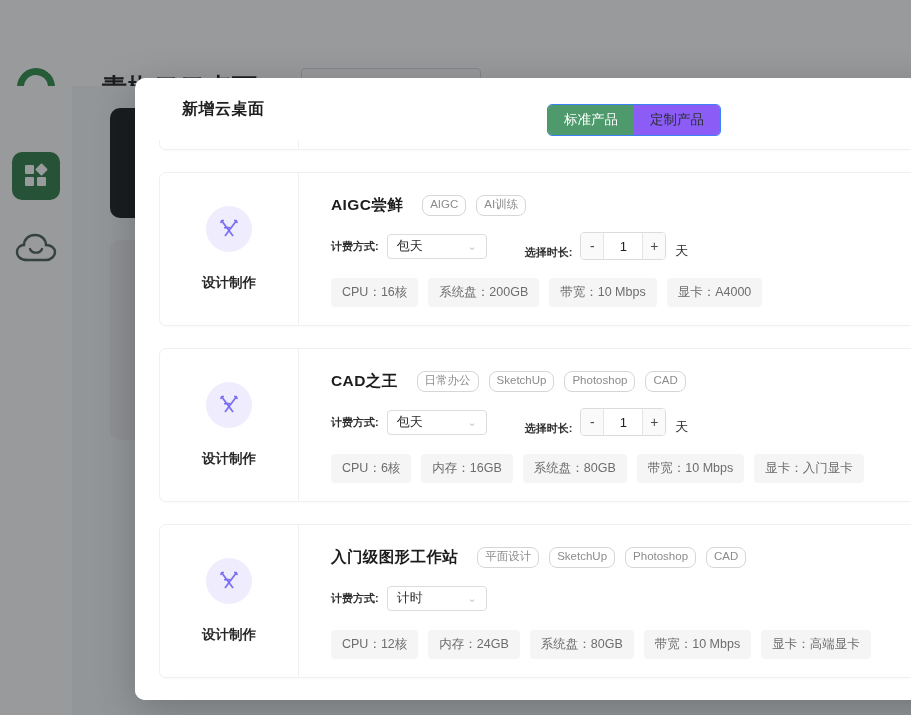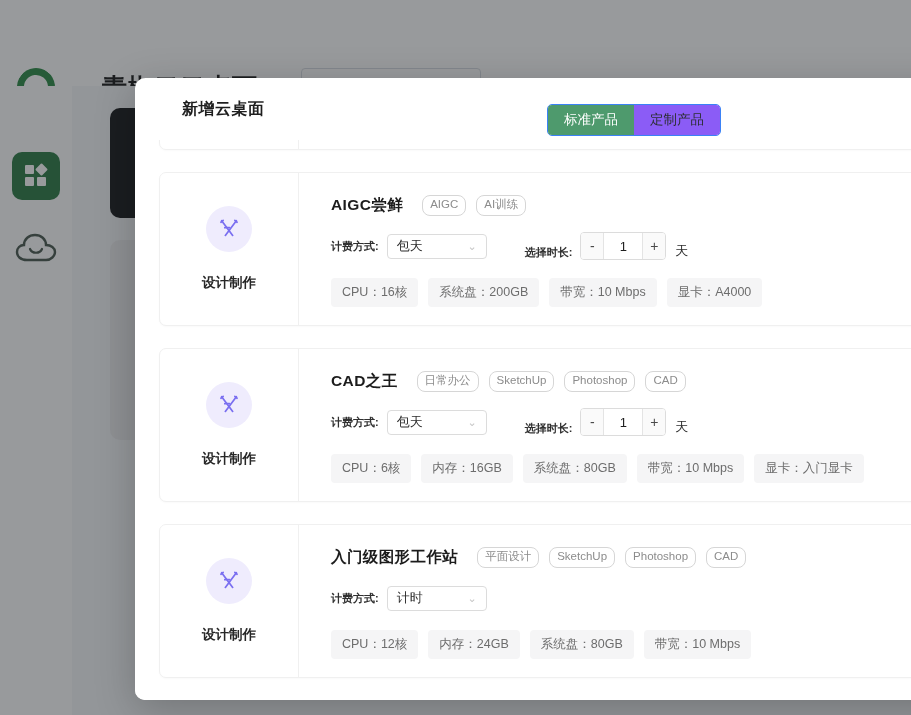--- a/index.html
+++ b/index.html
@@ -389,20 +389,21 @@
                 <div class="mini-select">
                   <span>计时</span>
                   <span class="chev">⌄</span>
                 </div>
               </div>
               <div class="row-specs">
                 <span class="spec">CPU：12核</span>
                 <span class="spec">内存：24GB</span>
                 <span class="spec">系统盘：80GB</span>
                 <span class="spec">带宽：10 Mbps</span>
+                <span class="spec">显卡：高端显卡</span>
               </div>
             </div>
           </div>
         </div>
     </div>
   </div>
 
 </div>
 
 </body></html>

